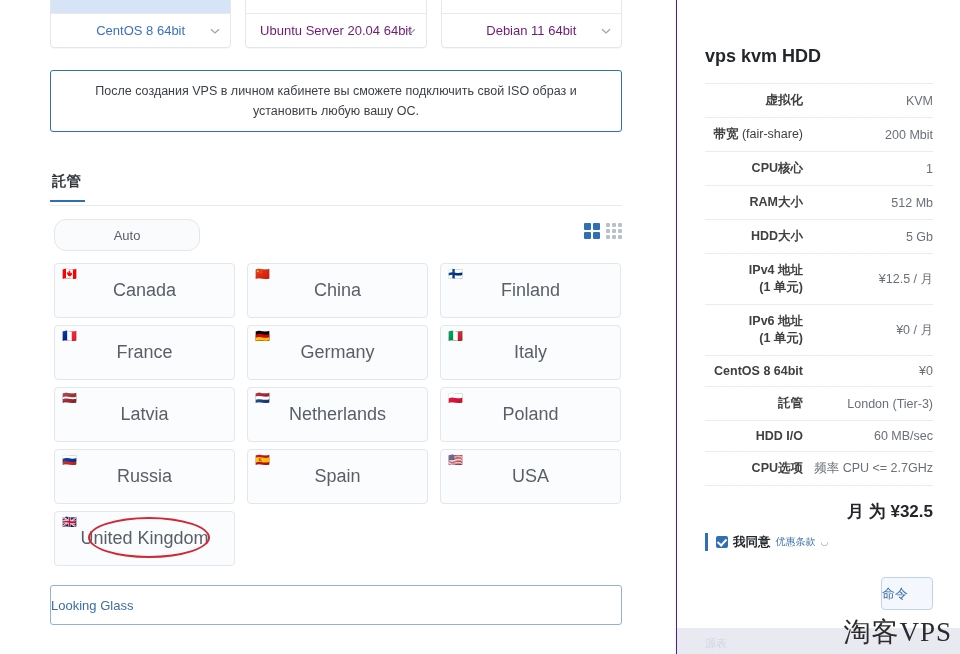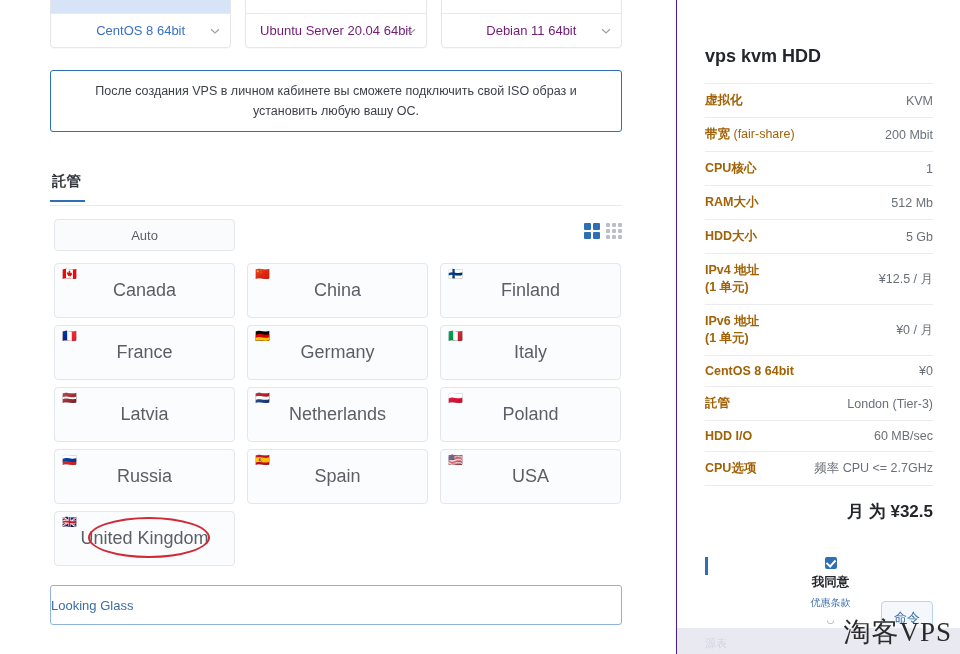--- a/index.html
+++ b/index.html
@@ -87,23 +87,23 @@
     border-bottom: 2px solid #2f6fb5;
   }
 
   
   .auto-row {
     position: absolute; left: 54px; top: 219px;
     width: 568px; height: 34px;
   }
   .auto-btn {
     position: absolute; left: 0; top: 0;
-    width: 181px; height: 32px;
+    width: 146px; height: 32px;
     border: 1px solid #e3e6ea;
-    border-radius: 4px;
+    border-radius: 12px;
     background: #fafbfc;
     display: flex; align-items: center; justify-content: center;
     font-size: 13px; color: #5a5f66;
   }
   .view-toggles {
     position: absolute; right: 0; top: 4px;
     display: flex; gap: 6px; align-items: flex-start;
   }
   .grid-icon { display: grid; gap: 2px; }
   .grid-2 { grid-template-columns: repeat(2, 7px); grid-template-rows: repeat(2, 7px); }
@@ -178,38 +178,37 @@
     padding-top: 46px;
     padding-bottom: 16px;
   }
   .spec-table { width: 228px; border-collapse: collapse; }
   .spec-table tr { border-top: 1px solid #ececef; }
   .spec-table td {
     padding: 8px 0;
     font-size: 12.5px;
     vertical-align: middle;
   }
-  .spec-key { color: #a16207; font-weight: bold; text-align: left; }
+  .spec-key { color: #404040; font-weight: bold; text-align: right; }
   .spec-key .sub { font-weight: normal; }
   .spec-val { color: #6a7078; text-align: right; font-weight: normal; white-space: nowrap; }
   .spec-key .line2 { display: block; }
   .price-row td {
     padding: 14px 0 10px 0;
     text-align: right;
     font-size: 17px;
     font-weight: bold;
     color: #23262b;
   }
   .terms-row {
     display: flex; align-items: center; gap: 5px;
-    margin-top: 24px;
+    margin-top: 0;
     border-left: 3px solid #2f6fb5;
-    padding-left: 20px;
+    padding-left: 8px;
     height: 18px;
-    flex-direction: column;
   }
   .checkbox {
     width: 12px; height: 12px;
     background: #2f6fb5;
     border-radius: 2px;
     position: relative;
     flex: 0 0 auto;
   }
   .checkbox::after {
     content: "";
@@ -223,21 +222,21 @@
   .terms-link { font-size: 10px; color: #3a6ea8; }
   .ext-icon { font-size: 9px; color: #8d949d; }
 
   .cmd-btn-wrap { position: relative; height: 70px; }
   .cmd-btn {
     position: absolute; right: 0; top: 26px;
     width: 52px; height: 33px;
     border: 1px solid #bcd4ee;
     border-radius: 4px;
     background: #f4f8fd;
-    display: flex; align-items: center; justify-content: center;
+    display: flex; align-items: center; 
     font-size: 13px;
     color: #3a6ea8;
     margin-left: 15px;
   }
 
   .panel-footer {
     position: absolute; left: 0; bottom: 0;
     width: 284px; height: 26px;
     background: #e9e9f2;
   }

